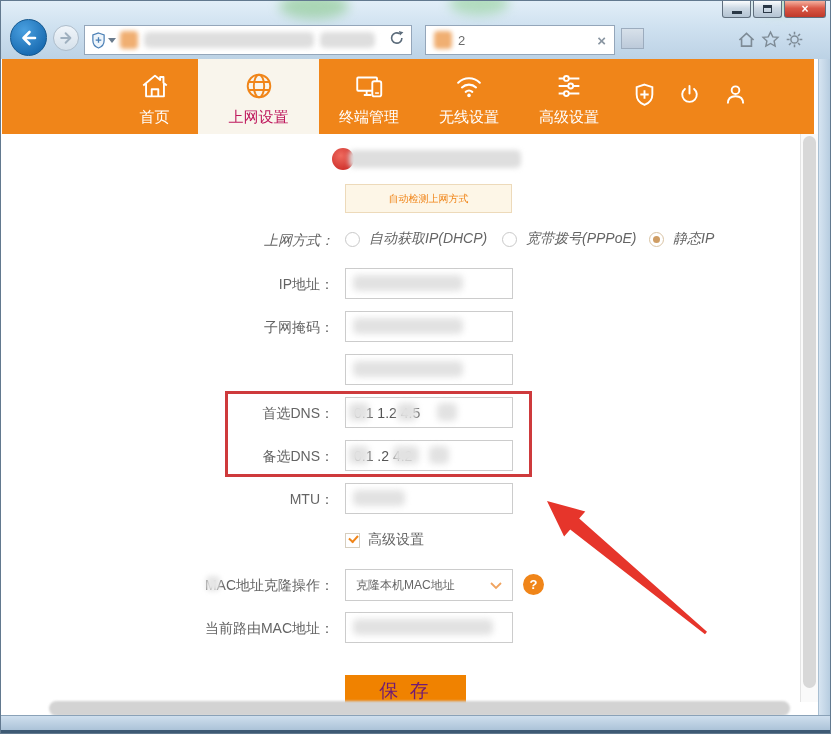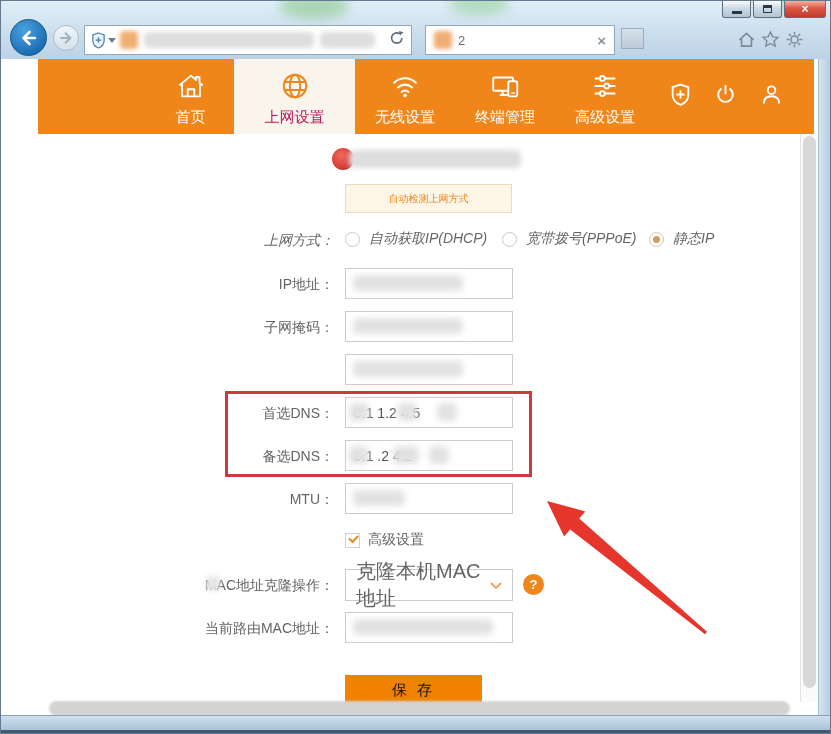--- a/index.html
+++ b/index.html
@@ -44,21 +44,21 @@
   .tab { position:absolute; left:424px; top:24px; width:190px; height:30px; background:#fff;
          border:1px solid #94a6ba; display:flex; align-items:center; padding:0 8px; }
   .tab-title { font-size:13px; color:#6b6b6b; }
   .tab-close { margin-left:auto; color:#8a96a2; font-size:15px; font-weight:bold; line-height:1; cursor:default; }
   .newtab { position:absolute; left:620px; top:27px; width:23px; height:21px;
             background:linear-gradient(#d8e1ea,#bccada); border:1px solid #9cacbe; }
   .tool-icons { position:absolute; left:736px; top:29px; display:flex; gap:5px; }
   .tool-icons svg { display:block; }
 
   
-  .navbar { position:absolute; top:58px; left:1px; right:16px; height:75px; background:#f08519;margin-left:36px; }
+  .navbar { position:absolute; top:58px; left:1px; right:16px; height:75px; background:#f08519; }
   .nav-items { position:absolute; left:109px; top:0; height:75px; display:flex; }
   .nav-item { width:100px; height:75px; display:flex; flex-direction:column; align-items:center;
               justify-content:flex-start; padding-top:11px; cursor:pointer; }
   .nav-item .lbl { margin-top:6px; font-size:15px; color:#fff; }
   .nav-item.home { width:87px; }
   .nav-item.active { width:121px; background:#f9f5ec; }
   .nav-item.active .lbl { color:#be185d; }
   .nav-right { position:absolute; left:632px; top:0; height:75px; display:flex; align-items:center; gap:23px; }
 
   
@@ -102,28 +102,28 @@
   .radio-lbl { font-size:14px; color:#646464; }
 
   .chk-row { position:absolute; top:397px; left:343px; display:flex; align-items:center; gap:8px; }
   .checkbox { width:15px; height:15px; border:1px solid #d6cebf; background:#fff; position:relative; cursor:pointer; }
   .checkbox::after { content:""; position:absolute; left:3px; top:1px; width:7px; height:4px;
                      border-left:2px solid #f08519; border-bottom:2px solid #f08519; transform:rotate(-48deg); }
   .chk-lbl { font-size:14px; color:#646464; }
 
   .dropdown { position:absolute; left:343px; top:435px; width:168px; height:32px; border:1px solid #ccc;
               background:#fff; display:flex; align-items:center; padding:0 10px; cursor:pointer; }
-  .dd-text { font-size:20px; color:#666; }
+  .dd-text { font-size:12px; color:#666; }
   .dd-chev { margin-left:auto; }
   .help-btn { position:absolute; left:521px; top:440px; width:21px; height:21px; border-radius:50%;
               background:#f08519; color:#fff; font-size:13px; font-weight:bold;
               display:flex; align-items:center; justify-content:center; cursor:pointer; }
 
-  .save-btn { position:absolute; left:343px; top:541px; width:137px; height:31px; background:#f08200;
-              color:#0f172a; font-size:15px; letter-spacing:3px; border:none;
+  .save-btn { position:absolute; left:343px; top:541px; width:121px; height:31px; background:#f08200;
+              color:#701a75; font-size:19px; letter-spacing:3px; border:none;
               display:flex; align-items:center; justify-content:center; cursor:pointer; }
 
   .hl-box { position:absolute; left:223px; top:257px; width:307px; height:86px;
             border:3px solid #ce3a3c; pointer-events:none; }
   .arrow-svg { position:absolute; left:539px; top:362px; pointer-events:none; }
   .lblur { position:absolute; background:#e6e6e6; border-radius:4px; filter:blur(2.5px); }
 </style>
 </head>
 <body>
 
@@ -220,39 +220,39 @@
           <g stroke="#f08519" stroke-width="2" fill="none">
             <circle cx="17" cy="17" r="12"></circle>
             <ellipse cx="17" cy="17" rx="5.5" ry="12"></ellipse>
             <path d="M5.8 12.8 H28.2 M5.8 21.2 H28.2"></path>
           </g>
         </svg>
         <span class="lbl">上网设置</span>
       </div>
       <div class="nav-item">
         <svg width="32" height="32" viewBox="0 0 34 34">
+          <g stroke="#fff" stroke-width="2" fill="none">
+            <rect x="4.5" y="8" width="21" height="14" rx="1"></rect>
+            <path d="M11.5 26.5 H19.5 M14.5 22 V26.5"></path>
+          </g>
+          <rect x="20.5" y="12" width="9.5" height="16" rx="2" fill="#f08519" stroke="#fff" stroke-width="2"></rect>
+          <path d="M23.5 24.5 H27.5" stroke="#fff" stroke-width="1.6"></path>
+        </svg>
+        <span class="lbl">终端管理</span>
+      </div>
+      <div class="nav-item">
+        <svg width="32" height="32" viewBox="0 0 34 34">
           <g stroke="#fff" stroke-width="2.2" fill="none" stroke-linecap="round">
             <path d="M5.5 13.5 a16.5 16.5 0 0 1 23 0"></path>
             <path d="M9.5 18.5 a11 11 0 0 1 15 0"></path>
             <path d="M13.5 23.2 a5.5 5.5 0 0 1 7 0"></path>
           </g>
           <circle cx="17" cy="27" r="1.9" fill="#fff"></circle>
         </svg>
         <span class="lbl">无线设置</span>
-      </div>
-      <div class="nav-item">
-        <svg width="32" height="32" viewBox="0 0 34 34">
-          <g stroke="#fff" stroke-width="2" fill="none">
-            <rect x="4.5" y="8" width="21" height="14" rx="1"></rect>
-            <path d="M11.5 26.5 H19.5 M14.5 22 V26.5"></path>
-          </g>
-          <rect x="20.5" y="12" width="9.5" height="16" rx="2" fill="#f08519" stroke="#fff" stroke-width="2"></rect>
-          <path d="M23.5 24.5 H27.5" stroke="#fff" stroke-width="1.6"></path>
-        </svg>
-        <span class="lbl">终端管理</span>
       </div>
       <div class="nav-item">
         <svg width="32" height="32" viewBox="0 0 34 34">
           <g stroke="#fff" stroke-width="2" fill="none">
             <path d="M6 9 H11.5 M17 9 H28 M6 17 H16 M21.5 17 H28 M6 25 H11.5 M17 25 H28"></path>
             <circle cx="14.2" cy="9" r="2.6"></circle>
             <circle cx="18.8" cy="17" r="2.6"></circle>
             <circle cx="14.2" cy="25" r="2.6"></circle>
           </g>
         </svg>

